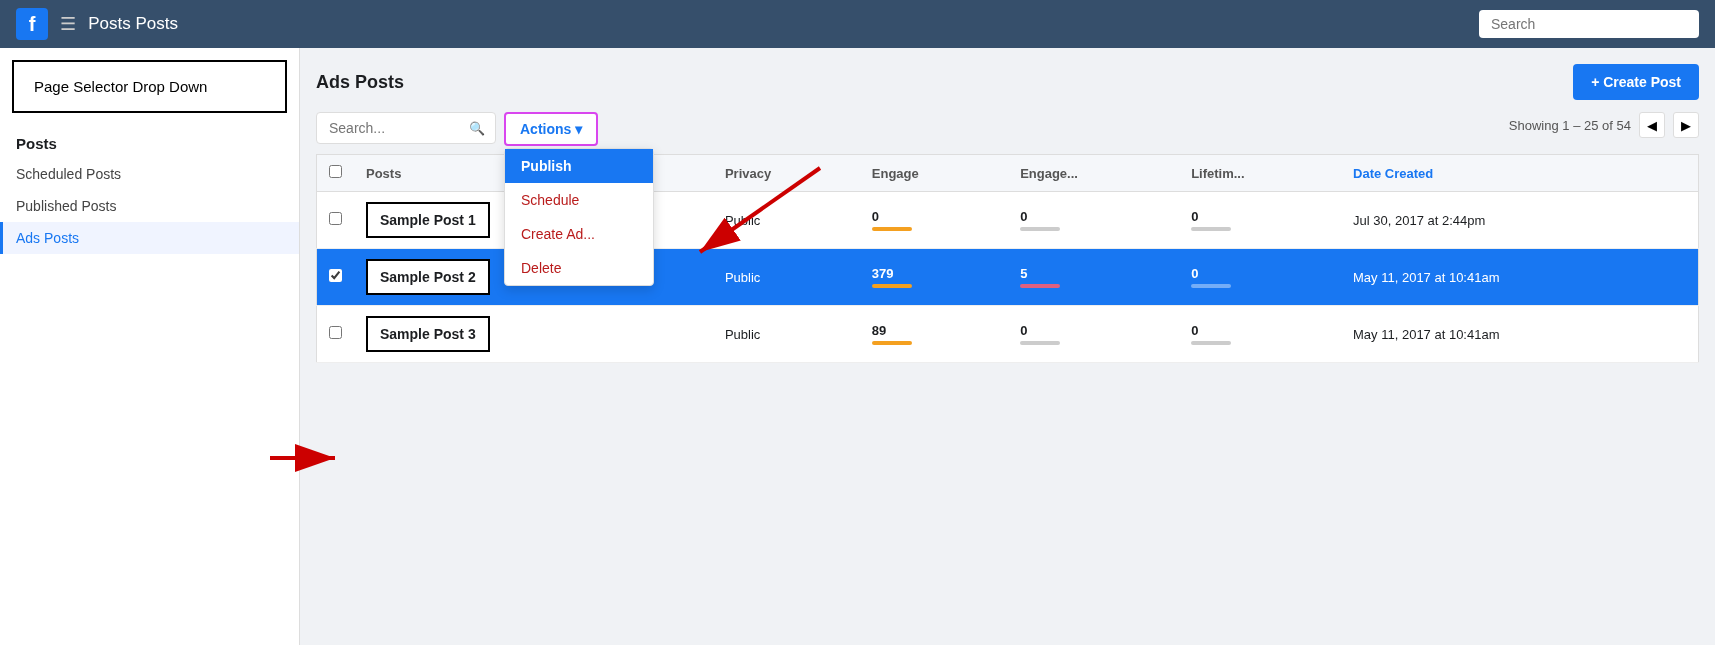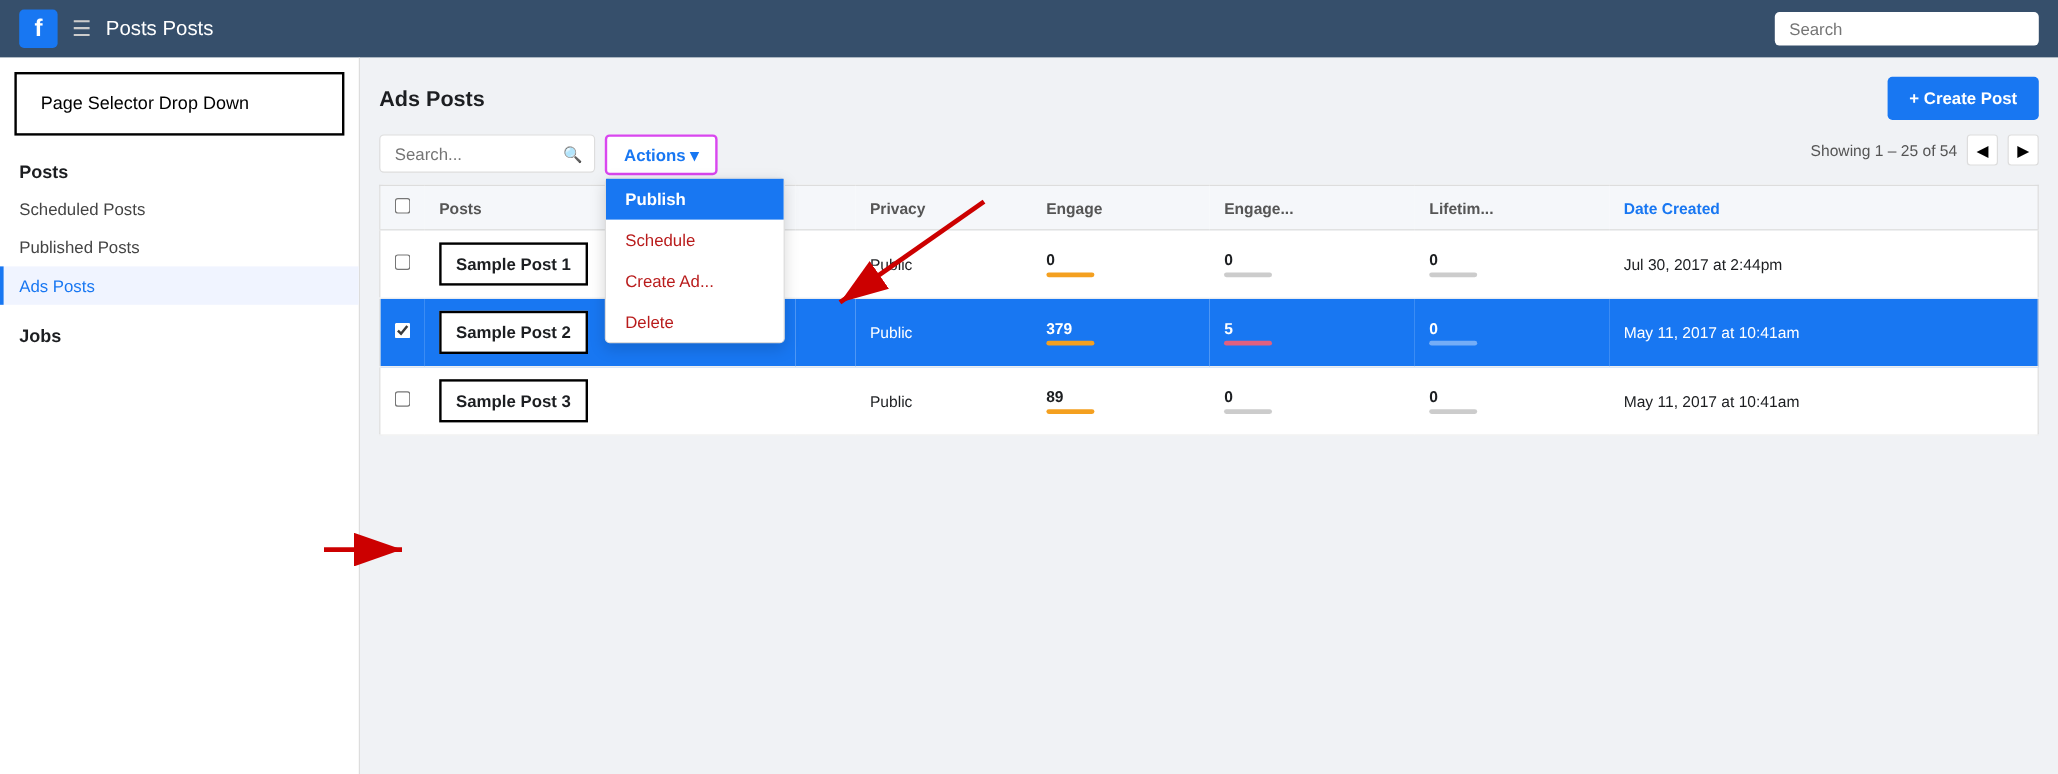--- a/index.html
+++ b/index.html
@@ -269,21 +269,20 @@
   <div class="layout">
 
     <div class="sidebar">
       <div class="page-selector-box">Page Selector Drop Down</div>
 
       <div class="sidebar-section-title">Posts</div>
       <div class="sidebar-item">Scheduled Posts</div>
       <div class="sidebar-item">Published Posts</div>
       <div class="sidebar-item active">Ads Posts</div>
 
-      <div class="sidebar-section-title jobs">Jobs</div>
     </div>
 
     <div class="main-content">
 
       <div class="content-header">
         <span class="content-title">Ads Posts</span>
         <button class="create-post-btn">+ Create Post</button>
       </div>
 
       <div class="toolbar">

